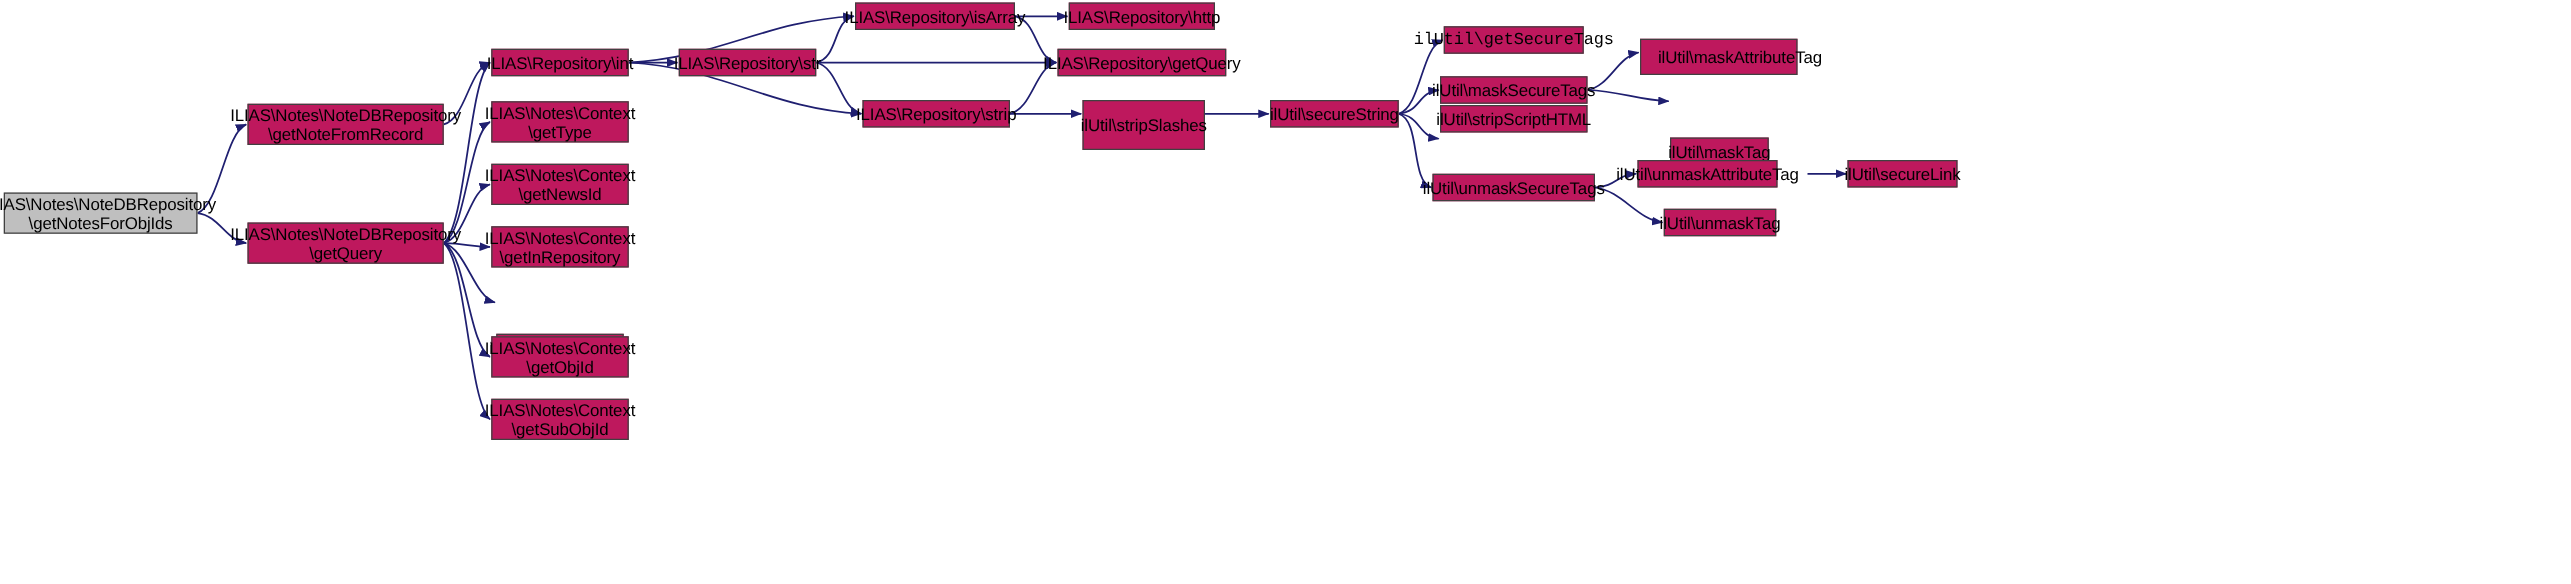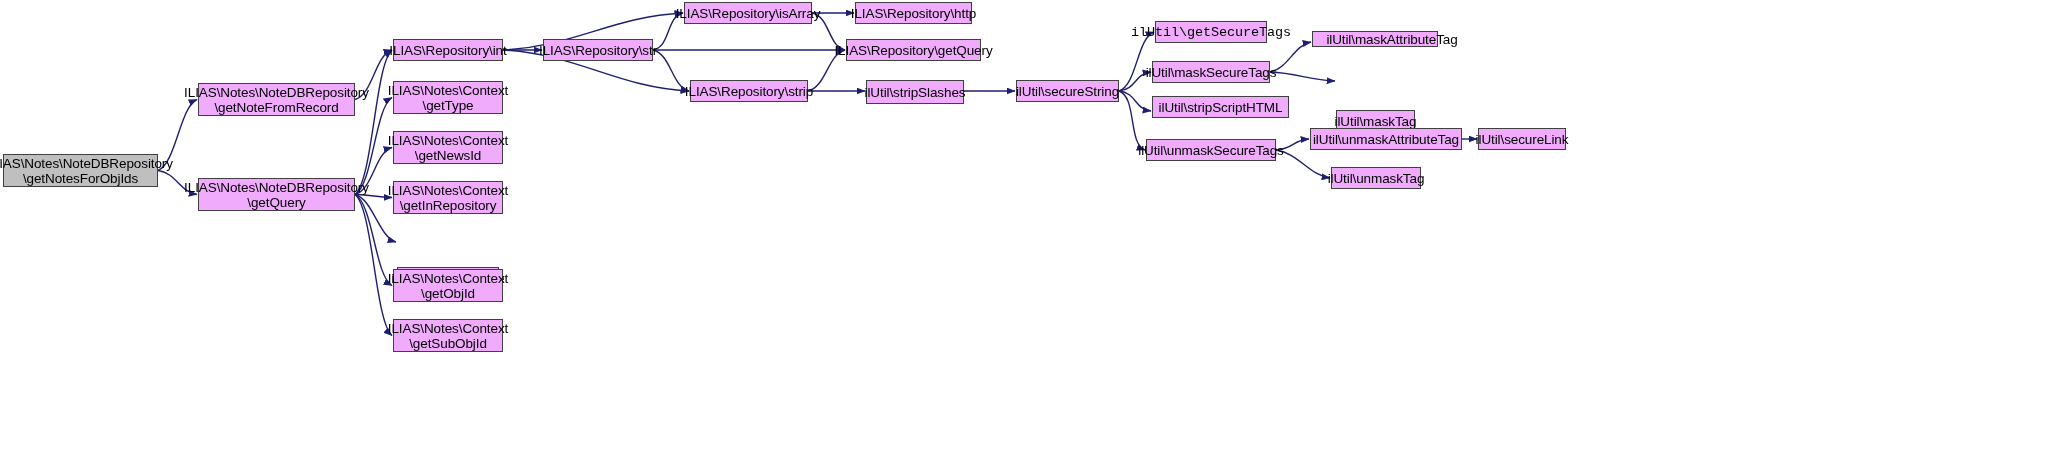--- a/index.html
+++ b/index.html
@@ -20,21 +20,21 @@
     left: 0;
     top: 0;
     width: 2057px;
     height: 467px;
     pointer-events: none;
   }
   .node {
     position: absolute;
     box-sizing: border-box;
     border: 1px solid #404040;
-    background: #f0abfc;
+    background: #be185d;
     color: #000000;
     display: flex;
     align-items: center;
     justify-content: center;
     text-align: center;
     font-size: 13.5px;
     line-height: 15px;
     white-space: pre-line;
     letter-spacing: -0.1px;
     z-index: 2;
@@ -103,25 +103,25 @@
       <div class="node" style="left: 397px; top: 231px; width: 102px; height: 22px; margin-top: 36px;">ilDBInterface\quote</div>
       <div class="node" style="left: 393px; top: 269px; width: 110px; height: 33px;">ILIAS\Notes\Context
 \getObjId</div>
       <div class="node" style="left: 393px; top: 319px; width: 110px; height: 33px;">ILIAS\Notes\Context
 \getSubObjId</div>
       <div class="node" style="left: 543px; top: 39px; width: 110px; height: 22px;">ILIAS\Repository\str</div>
       <div class="node" style="left: 690px; top: 80px; width: 118px; height: 22px;">ILIAS\Repository\strip</div>
       <div class="node" style="left: 684px; top: 2px; width: 128px; height: 22px;">ILIAS\Repository\isArray</div>
       <div class="node" style="left: 855px; top: 2px; width: 117px; height: 22px;">ILIAS\Repository\http</div>
       <div class="node" style="left: 846px; top: 39px; width: 135px; height: 22px;">ILIAS\Repository\getQuery</div>
-      <div class="node" style="left: 866px; top: 80px; width: 98px; height: 24px;">ilUtil\stripSlashes</div>
+      <div class="node" style="left: 866px; top: 80px; width: 98px; height: 40px;">ilUtil\stripSlashes</div>
       <div class="node" style="left: 1016px; top: 80px; width: 103px; height: 22px;">ilUtil\secureString</div>
       <div class="node" style="left: 1155px; top: 21px; width: 112px; height: 22px; font-family: Liberation Mono, monospace;">ilUtil\getSecureTags</div>
       <div class="node" style="left: 1152px; top: 61px; width: 118px; height: 22px;">ilUtil\maskSecureTags</div>
-      <div class="node" style="left: 1152px; top: 96px; width: 137px; height: 22px;">ilUtil\stripScriptHTML</div>
+      <div class="node" style="left: 1152px; top: 84px; width: 118px; height: 22px;">ilUtil\stripScriptHTML</div>
       <div class="node" style="left: 1146px; top: 139px; width: 130px; height: 22px;">ilUtil\unmaskSecureTags</div>
-      <div class="node" style="left: 1312px; top: 31px; width: 126px; height: 16px; padding-left: 34px;">ilUtil\maskAttributeTag</div>
+      <div class="node" style="left: 1312px; top: 31px; width: 126px; height: 29px; padding-left: 34px;">ilUtil\maskAttributeTag</div>
       <div class="node" style="left: 1336px; top: 70px; width: 79px; height: 22px; margin-top: 40px;">ilUtil\maskTag</div>
-      <div class="node" style="left: 1310px; top: 128px; width: 152px; height: 22px;">ilUtil\unmaskAttributeTag</div>
+      <div class="node" style="left: 1310px; top: 128px; width: 112px; height: 22px;">ilUtil\unmaskAttributeTag</div>
       <div class="node" style="left: 1331px; top: 167px; width: 90px; height: 22px;">ilUtil\unmaskTag</div>
       <div class="node" style="left: 1478px; top: 128px; width: 88px; height: 22px;">ilUtil\secureLink</div>
     </div>
 </div>
 
 </body></html>

